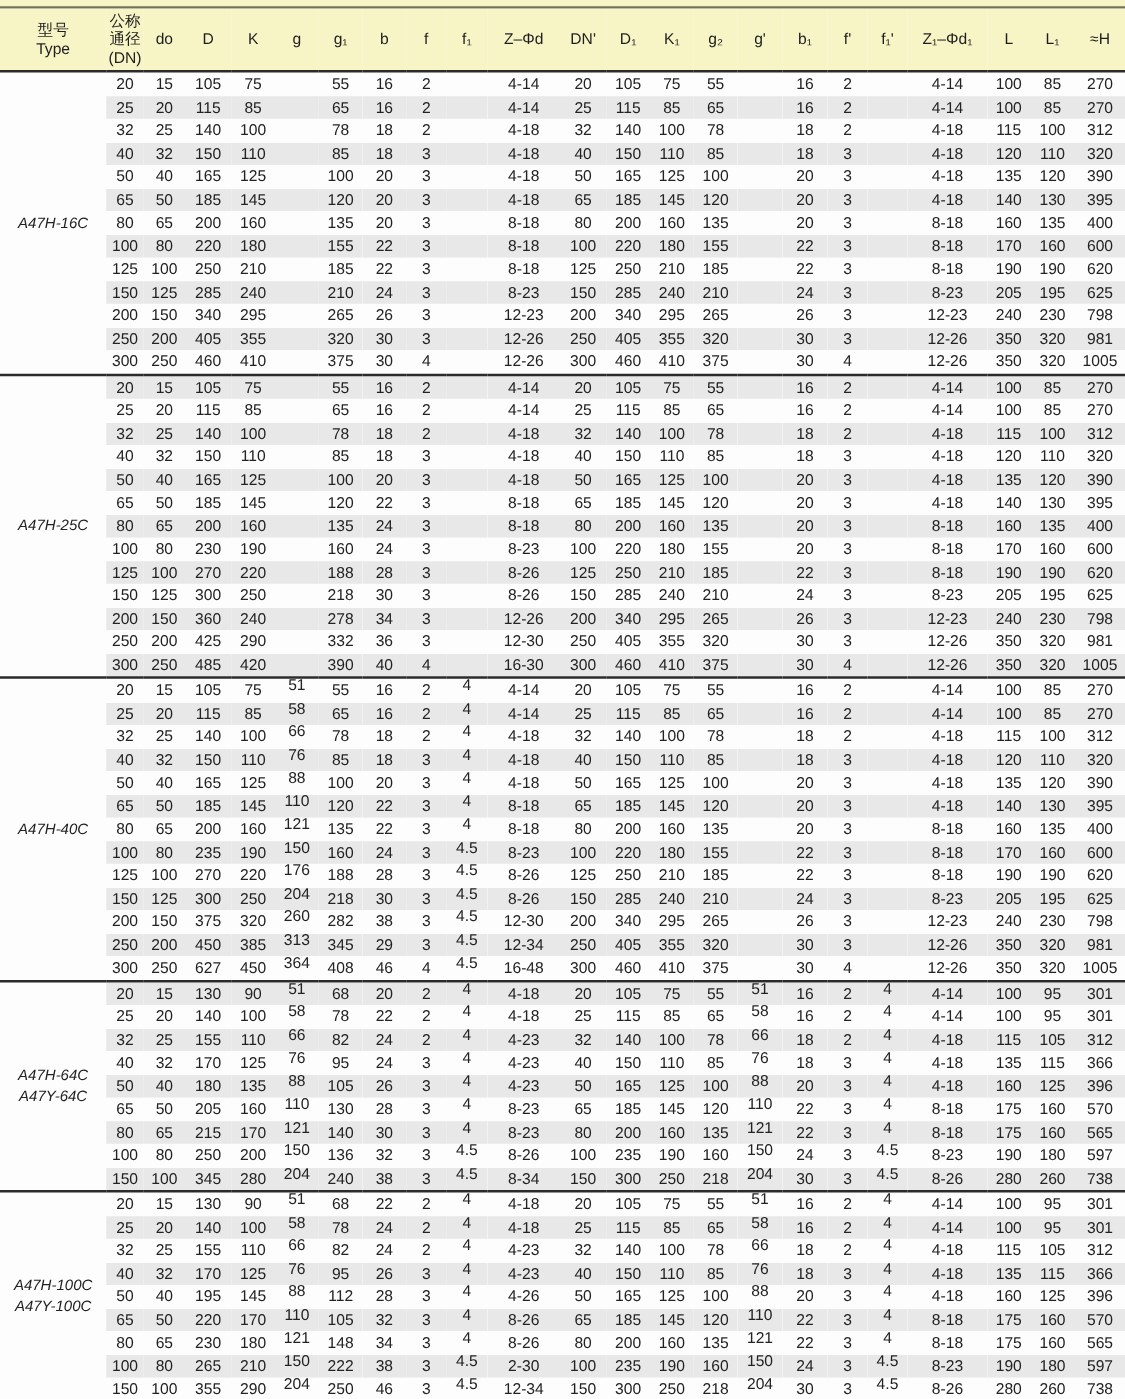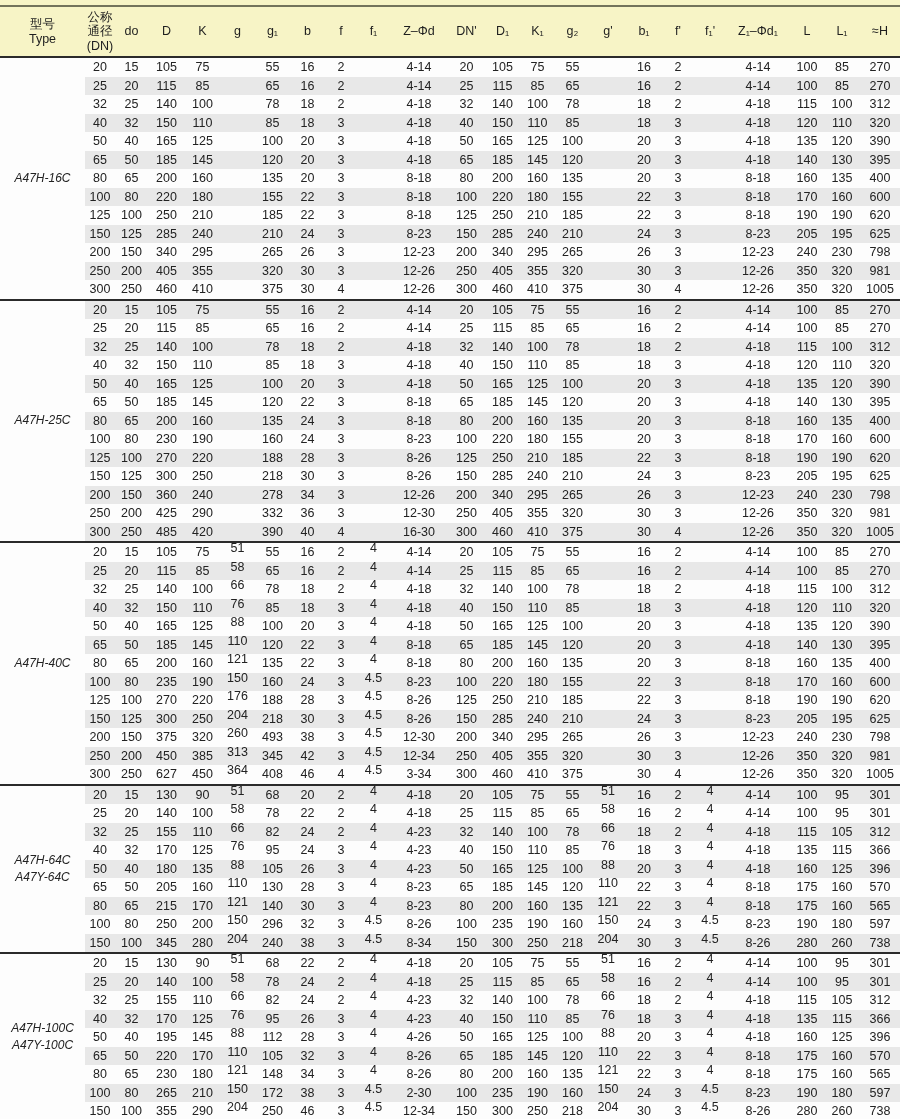--- a/index.html
+++ b/index.html
@@ -956,21 +956,21 @@
         <td>205</td>
         <td>195</td>
         <td>625</td>
       </tr>
       <tr>
         <td>200</td>
         <td>150</td>
         <td>375</td>
         <td>320</td>
         <td><span class="raised">260</span></td>
-        <td>493</td>
+        <td>282</td>
         <td>38</td>
         <td>3</td>
         <td><span class="raised">4.5</span></td>
         <td>12-30</td>
         <td>200</td>
         <td>340</td>
         <td>295</td>
         <td>265</td>
         <td></td>
         <td>26</td>
@@ -981,21 +981,21 @@
         <td>230</td>
         <td>798</td>
       </tr>
       <tr class="alt">
         <td>250</td>
         <td>200</td>
         <td>450</td>
         <td>385</td>
         <td><span class="raised">313</span></td>
         <td>345</td>
-        <td>42</td>
+        <td>29</td>
         <td>3</td>
         <td><span class="raised">4.5</span></td>
         <td>12-34</td>
         <td>250</td>
         <td>405</td>
         <td>355</td>
         <td>320</td>
         <td></td>
         <td>30</td>
         <td>3</td>
@@ -1008,21 +1008,21 @@
       <tr>
         <td>300</td>
         <td>250</td>
         <td>627</td>
         <td>450</td>
         <td><span class="raised">364</span></td>
         <td>408</td>
         <td>46</td>
         <td>4</td>
         <td><span class="raised">4.5</span></td>
-        <td>3-34</td>
+        <td>16-48</td>
         <td>300</td>
         <td>460</td>
         <td>410</td>
         <td>375</td>
         <td></td>
         <td>30</td>
         <td>4</td>
         <td></td>
         <td>12-26</td>
         <td>350</td>
@@ -1197,21 +1197,21 @@
         <td>175</td>
         <td>160</td>
         <td>565</td>
       </tr>
       <tr>
         <td>100</td>
         <td>80</td>
         <td>250</td>
         <td>200</td>
         <td><span class="raised">150</span></td>
-        <td>296</td>
+        <td>136</td>
         <td>32</td>
         <td>3</td>
         <td><span class="raised">4.5</span></td>
         <td>8-26</td>
         <td>100</td>
         <td>235</td>
         <td>190</td>
         <td>160</td>
         <td><span class="raised">150</span></td>
         <td>24</td>
@@ -1414,21 +1414,21 @@
         <td>175</td>
         <td>160</td>
         <td>565</td>
       </tr>
       <tr class="alt">
         <td>100</td>
         <td>80</td>
         <td>265</td>
         <td>210</td>
         <td><span class="raised">150</span></td>
-        <td>172</td>
+        <td>222</td>
         <td>38</td>
         <td>3</td>
         <td><span class="raised">4.5</span></td>
         <td>2-30</td>
         <td>100</td>
         <td>235</td>
         <td>190</td>
         <td>160</td>
         <td><span class="raised">150</span></td>
         <td>24</td>

